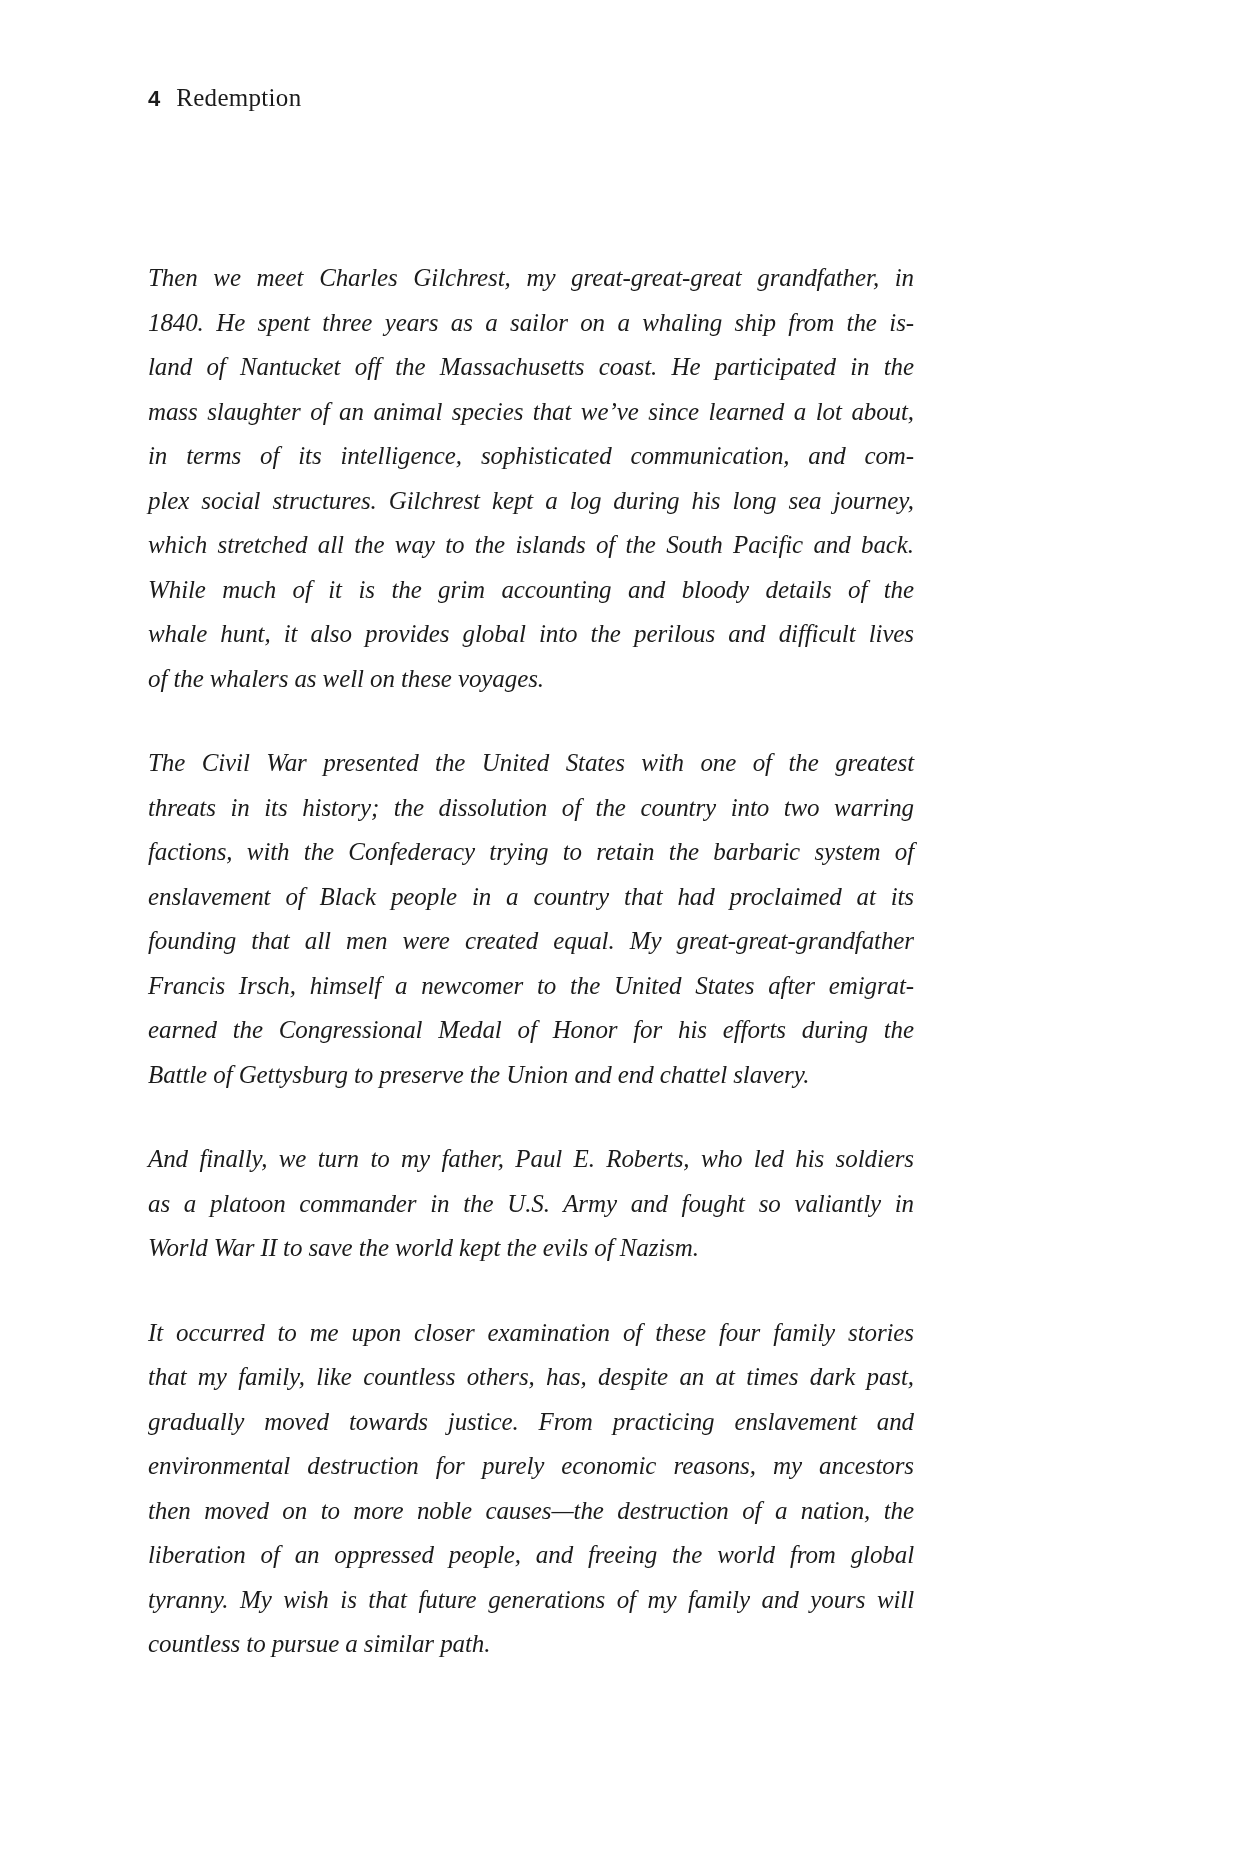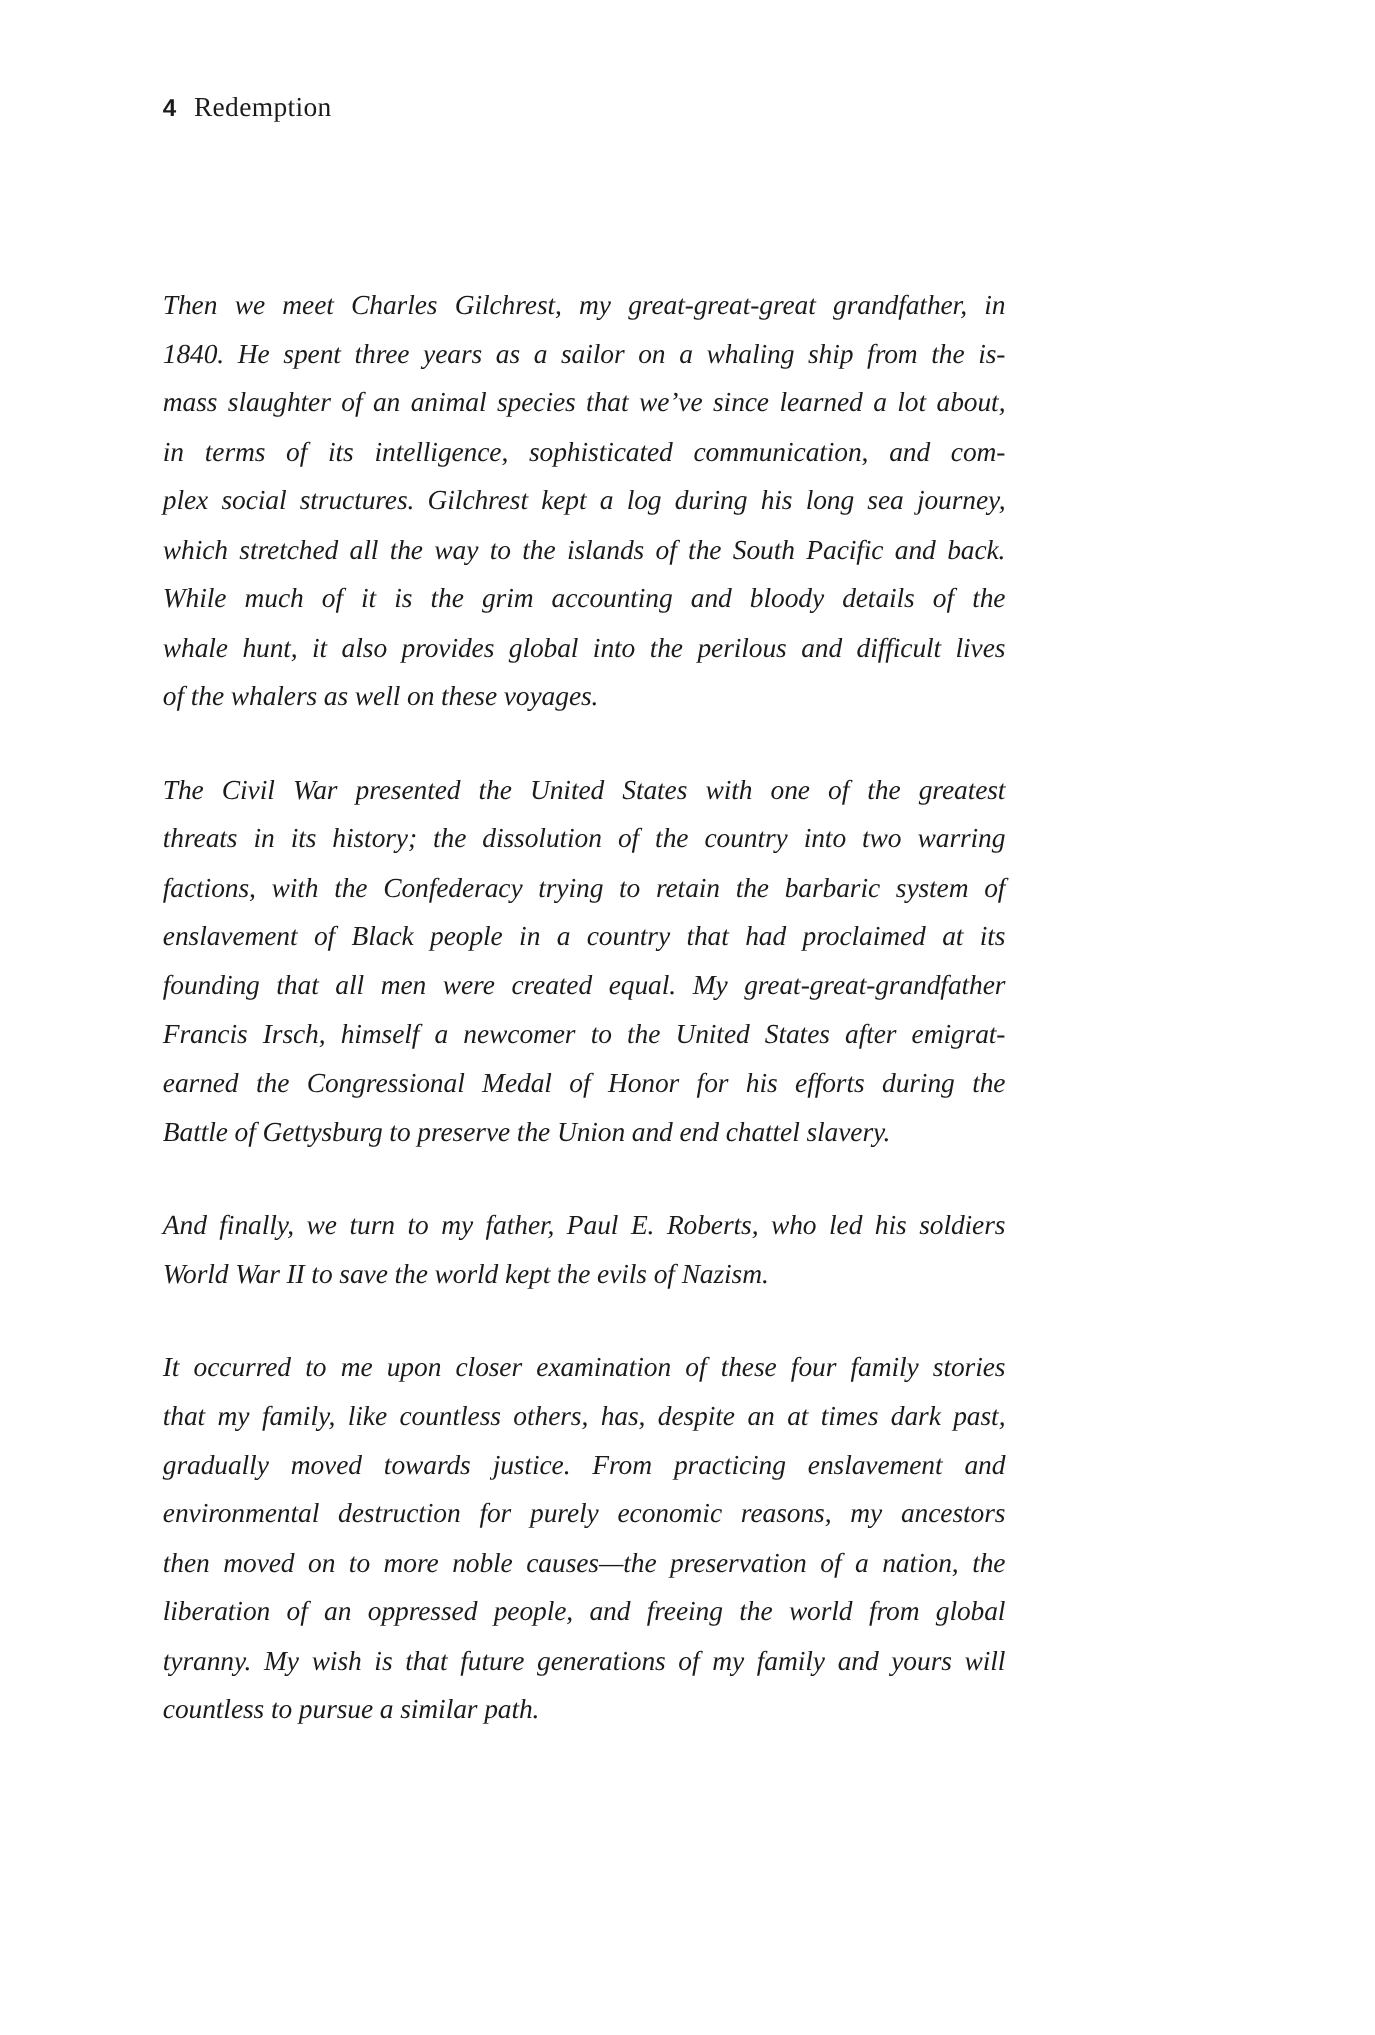--- a/index.html
+++ b/index.html
@@ -60,20 +60,21 @@
   <div class="running-head">
     <span class="folio">4</span>
     <span class="running-title">Redemption</span>
   </div>
 
   <div class="body-text">
 
     <div class="para">
       <div class="line">Then we meet Charles Gilchrest, my great-great-great grandfather, in</div>
       <div class="line">1840. He spent three years as a sailor on a whaling ship from the is-</div>
+      <div class="line">land of Nantucket off the Massachusetts coast. He participated in the</div>
       <div class="line">mass slaughter of an animal species that we’ve since learned a lot about,</div>
       <div class="line">in terms of its intelligence, sophisticated communication, and com-</div>
       <div class="line">plex social structures. Gilchrest kept a log during his long sea journey,</div>
       <div class="line">which stretched all the way to the islands of the South Pacific and back.</div>
       <div class="line">While much of it is the grim accounting and bloody details of the</div>
       <div class="line">whale hunt, it also provides global into the perilous and difficult lives</div>
       <div class="line last">of the whalers as well on these voyages.</div>
     </div>
 
     <div class="para">
@@ -82,28 +83,29 @@
       <div class="line">factions, with the Confederacy trying to retain the barbaric system of</div>
       <div class="line">enslavement of Black people in a country that had proclaimed at its</div>
       <div class="line">founding that all men were created equal. My great-great-grandfather</div>
       <div class="line">Francis Irsch, himself a newcomer to the United States after emigrat-</div>
       <div class="line">earned the Congressional Medal of Honor for his efforts during the</div>
       <div class="line last">Battle of Gettysburg to preserve the Union and end chattel slavery.</div>
     </div>
 
     <div class="para">
       <div class="line">And finally, we turn to my father, Paul E. Roberts, who led his soldiers</div>
+      <div class="line">as a platoon commander in the U.S. Army and fought so valiantly in</div>
       <div class="line last">World War II to save the world kept the evils of Nazism.</div>
     </div>
 
     <div class="para">
       <div class="line">It occurred to me upon closer examination of these four family stories</div>
       <div class="line">that my family, like countless others, has, despite an at times dark past,</div>
       <div class="line">gradually moved towards justice. From practicing enslavement and</div>
       <div class="line">environmental destruction for purely economic reasons, my ancestors</div>
-      <div class="line">then moved on to more noble causes—the preservation of a nation, the</div>
+      <div class="line">then moved on to more noble causes—the destruction of a nation, the</div>
       <div class="line">liberation of an oppressed people, and freeing the world from global</div>
       <div class="line">tyranny. My wish is that future generations of my family and yours will</div>
       <div class="line last">countless to pursue a similar path.</div>
     </div>
 
   </div>
 </div>
 
 </body></html>

